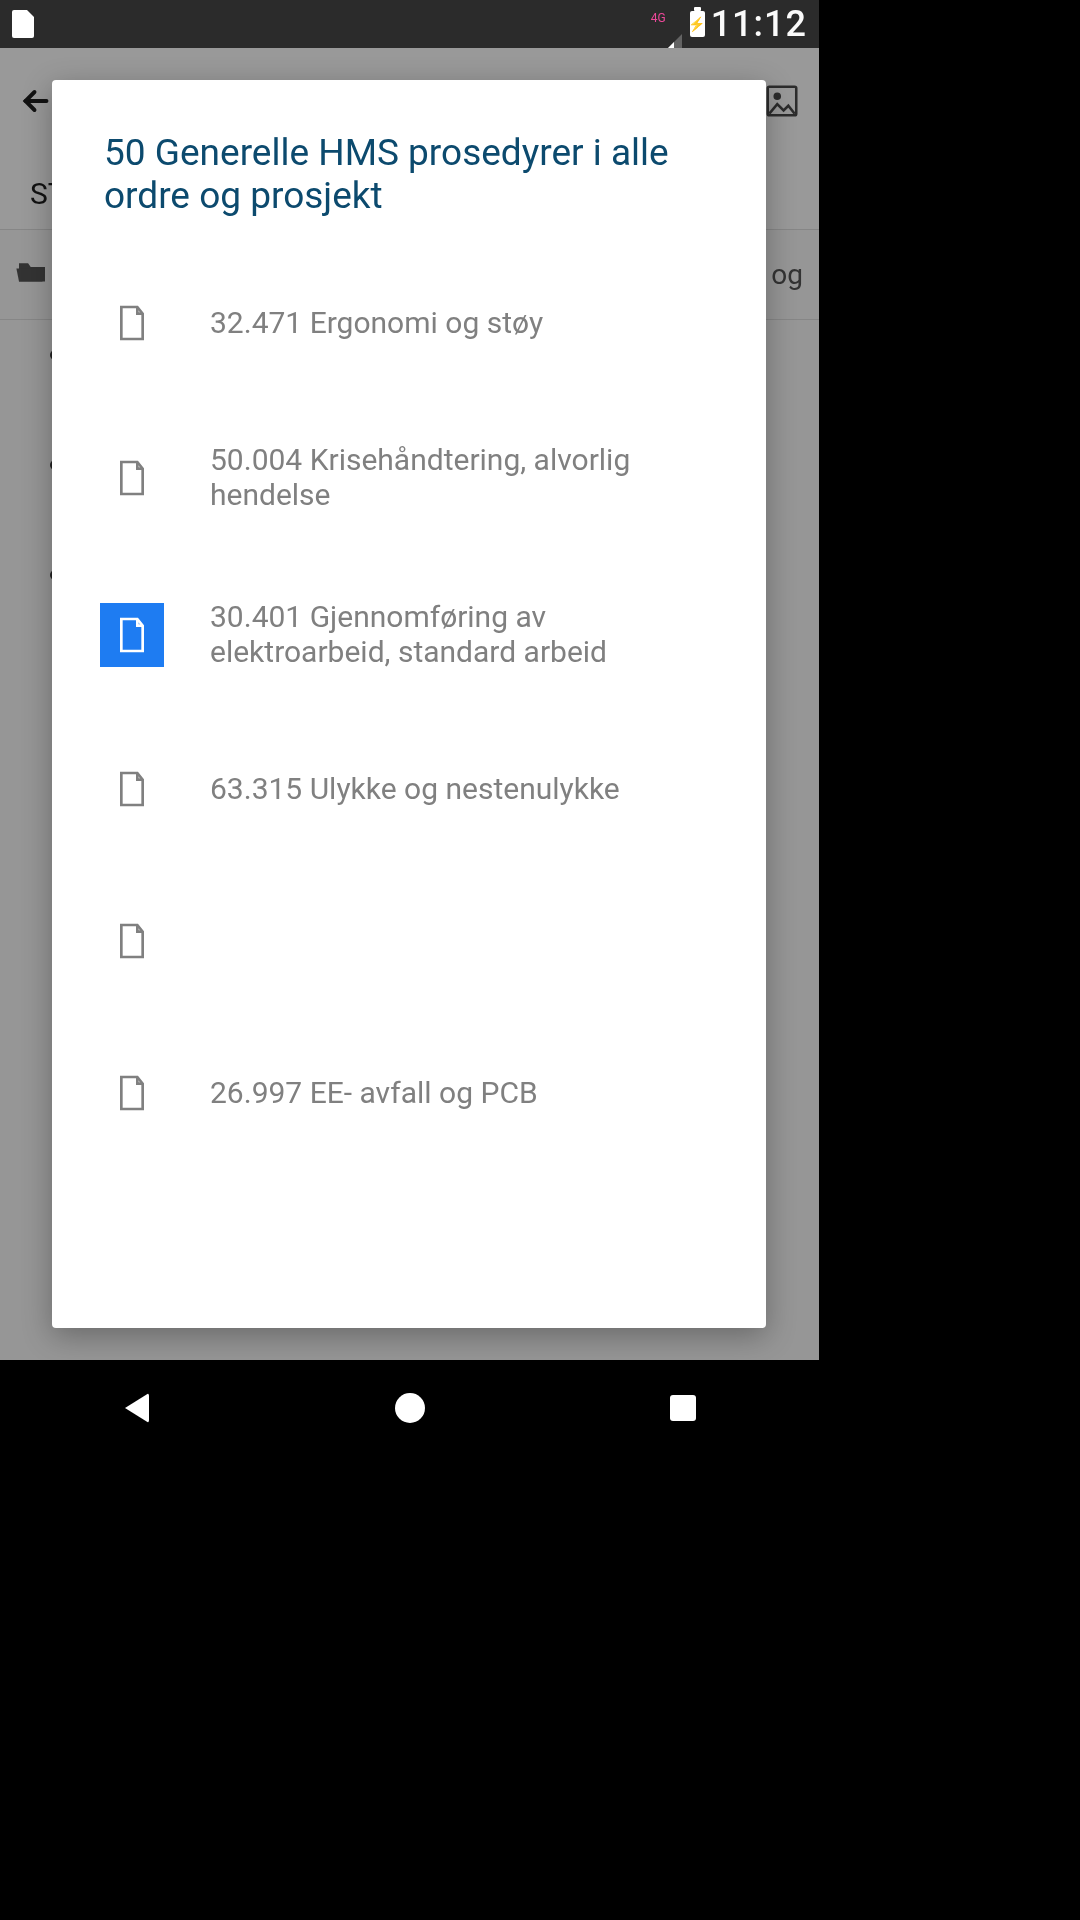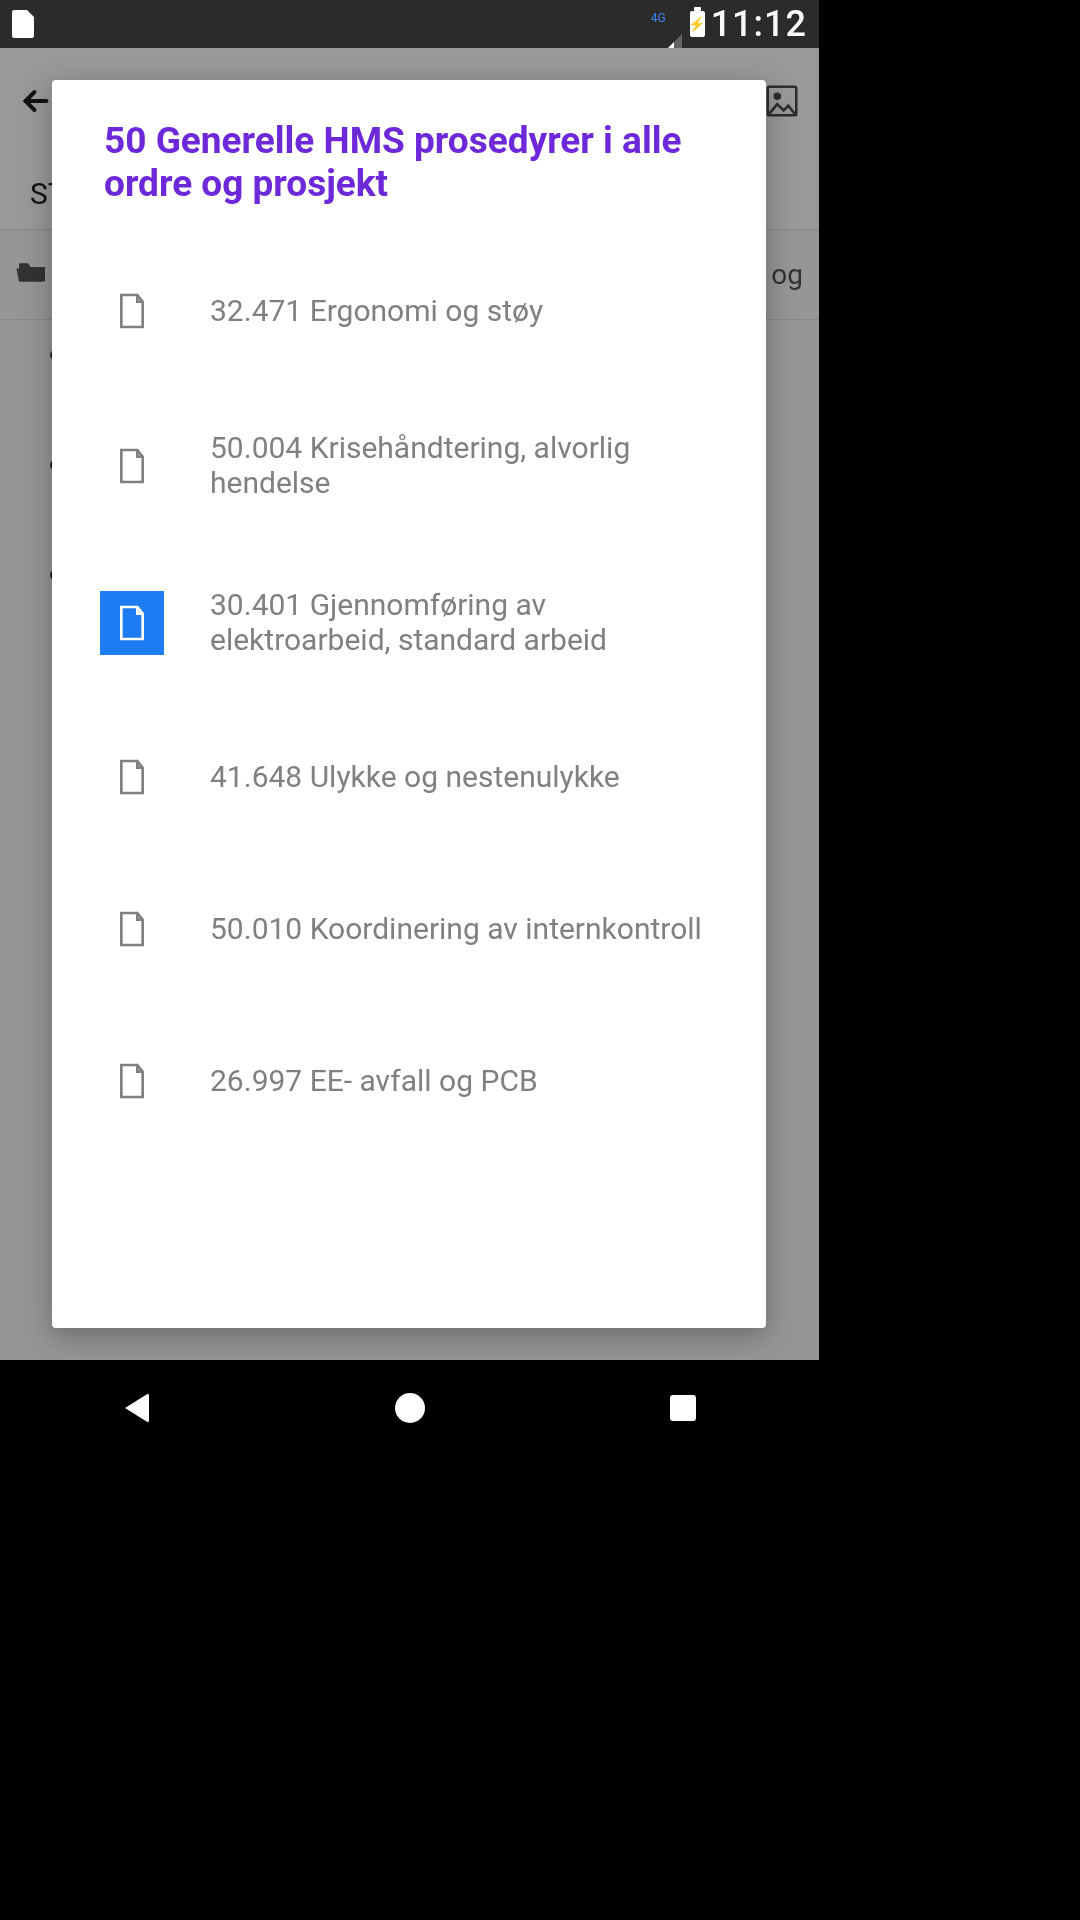--- a/index.html
+++ b/index.html
@@ -26,21 +26,21 @@
     display: flex;
     align-items: center;
     gap: 6px;
   }
   .clock { font-size: 36px; font-weight: 500; letter-spacing: 1px; }
   .sd-icon { width: 22px; height: 28px; background: #fff; border-radius: 2px; position: relative; }
   .sd-icon::before { content:""; position:absolute; top:0; right:0; border-top:7px solid #2b2b2b; border-left:7px solid transparent; }
 
   .signal { width:0; height:0; border-bottom:20px solid #636363; border-left:20px solid transparent; position:relative; margin-right:2px; }
   .signal::after { content:""; position:absolute; bottom:-20px; left:-20px; width:0; height:0; border-bottom:12px solid #fff; border-left:12px solid transparent; }
-  .fourg { font-size:12px; color:#3b82f6; position:relative; top:-8px; left:4px; }
+  .fourg { font-size:12px; color:#ec4899; position:relative; top:-8px; left:4px; }
 
   .batt { width:15px; height:26px; background:#fff; border-radius:2px; position:relative; display:flex; align-items:center; justify-content:center;}
   .batt::before { content:""; position:absolute; top:-4px; left:4px; width:7px; height:4px; background:#fff; border-radius:1px;}
   .bolt { color:#2b2b2b; font-size:14px; }
 
   
   .app-bg {
     width: 100%;
     height: 1312px;
     background: #fafafa;
@@ -98,23 +98,24 @@
     background: #fff;
     border-radius: 4px;
     padding: 40px 12px 10px 12px;
     box-shadow: 0 8px 30px rgba(0,0,0,0.3);
     display:flex;
     flex-direction:column;
   }
   .dialog-title {
     font-size: 37px;
     line-height: 1.15;
-    font-weight: 700;
-    color: #6d28d9;
+    font-weight: 400;
+    color: #0c4a6e;
     padding: 0 40px 30px 40px;
+    margin-top: 12px;
   }
   .dialog-list {
     flex: 1;
     overflow:auto; 
   }
   .ditem {
     display:flex;
     align-items:center;
     padding: 44px 36px;
     gap: 46px;
@@ -238,30 +239,29 @@
           </span>
     <span class="label">30.401 Gjennomføring av elektroarbeid, standard arbeid</span>
         </div>
         <div class="ditem">
     <span class="iconbox">
   <svg viewBox="0 0 24 28" fill="none">
     <path class="stroke" d="M4 2h12l4 5v19H4z" stroke-width="2"></path>
     <path class="stroke" d="M16 2v5h4" stroke-width="2"></path>
   </svg>
           </span>
-    <span class="label">41.648 Ulykke og nestenulykke</span>
-        </div>
-        <div class="ditem">
-    <span class="iconbox">
-  <svg viewBox="0 0 24 28" fill="none">
-    <path class="stroke" d="M4 2h12l4 5v19H4z" stroke-width="2"></path>
-    <path class="stroke" d="M16 2v5h4" stroke-width="2"></path>
-  </svg>
-          </span>
-    <span class="label">50.010 Koordinering av internkontroll</span>
+    <span class="label">63.315 Ulykke og nestenulykke</span>
+        </div>
+        <div class="ditem">
+    <span class="iconbox">
+  <svg viewBox="0 0 24 28" fill="none">
+    <path class="stroke" d="M4 2h12l4 5v19H4z" stroke-width="2"></path>
+    <path class="stroke" d="M16 2v5h4" stroke-width="2"></path>
+  </svg>
+          </span>
         </div>
         <div class="ditem">
     <span class="iconbox">
   <svg viewBox="0 0 24 28" fill="none">
     <path class="stroke" d="M4 2h12l4 5v19H4z" stroke-width="2"></path>
     <path class="stroke" d="M16 2v5h4" stroke-width="2"></path>
   </svg>
           </span>
     <span class="label">26.997 EE- avfall og PCB</span>
         </div>

